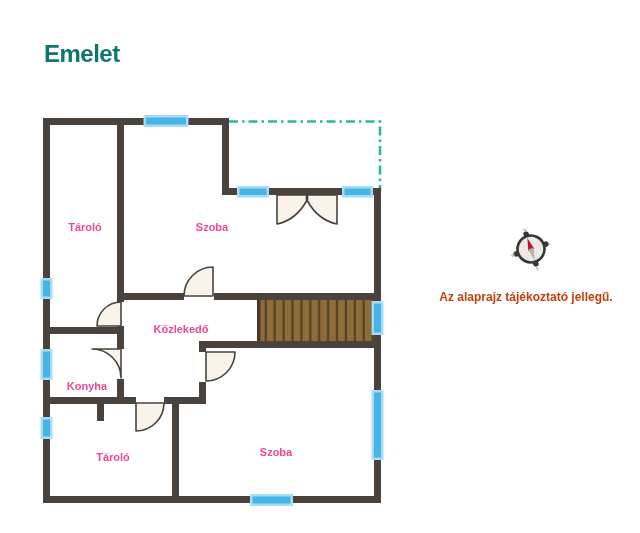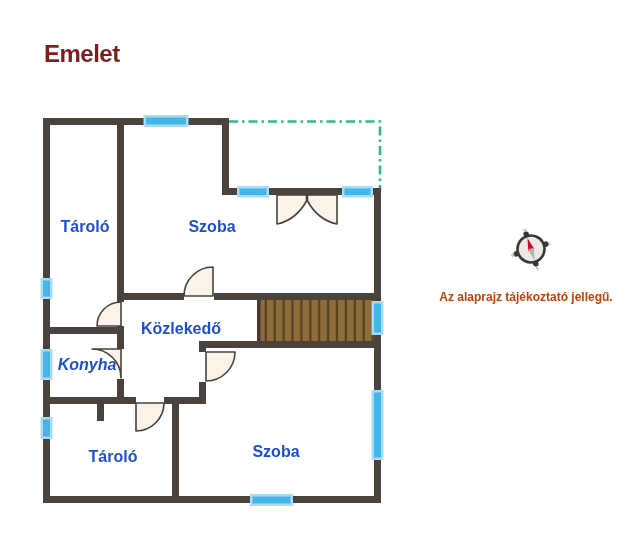--- a/index.html
+++ b/index.html
@@ -3,25 +3,25 @@
 <meta charset="utf-8">
 <style>
   html,body{margin:0;padding:0;background:#ffffff;}
   .stage{
     position:relative;width:640px;height:533px;background:#ffffff;
     font-family:"Liberation Sans",sans-serif;overflow:hidden;
   }
   .plan-svg{position:absolute;left:0;top:0;width:640px;height:533px;}
   .page-title{
     position:absolute;left:44px;top:40px;margin:0;
-    font-size:24px;font-weight:bold;color:#7f1d1d;letter-spacing:-0.5px;
+    font-size:24px;font-weight:bold;color:#0f766e;letter-spacing:-0.5px;
   }
   .room-label{
     position:absolute;transform:translate(-50%,-50%);
-    font-size:16px;font-weight:bold;color:#1d4ed8;white-space:nowrap;
+    font-size:11px;font-weight:bold;color:#ec4899;white-space:nowrap;
   }
   .note-text{
     position:absolute;left:424px;top:290px;width:204px;text-align:center;
     font-size:12px;font-weight:bold;color:#c2410c;white-space:nowrap;
   }
   .wall{fill:#4a423c;}
   .door{fill:#faf3ea;stroke:#4a423c;stroke-width:1.6;stroke-linejoin:round;}
   .win-frame{fill:#a9dbf3;}
   .win-fill{fill:#45b5e7;}
   .compass-letter{font-size:4.5px;fill:#8c8c8c;font-family:"Liberation Sans",sans-serif;}
@@ -137,19 +137,19 @@
       <text class="compass-letter" x="531" y="230.5" text-anchor="middle">N</text>
       <text class="compass-letter" x="550" y="250.8" text-anchor="middle">E</text>
       <text class="compass-letter" x="531" y="271.5" text-anchor="middle">S</text>
       <text class="compass-letter" x="512" y="250.8" text-anchor="middle">W</text>
     </g>
   </svg>
 
   <div class="room-label" style="left:85px;top:227px;">Tároló</div>
   <div class="room-label" style="left:212px;top:227px;">Szoba</div>
   <div class="room-label" style="left:181px;top:329px;">Közlekedő</div>
-  <div class="room-label" style="left:87px;top:365px;font-style:italic;">Konyha</div>
+  <div class="room-label" style="left:87px;top:386px;">Konyha</div>
   <div class="room-label" style="left:113px;top:457px;">Tároló</div>
   <div class="room-label" style="left:276px;top:452px;">Szoba</div>
 
   <div class="note-text">Az alaprajz tájékoztató jellegű.</div>
 
 </div>
 
 </body></html>

